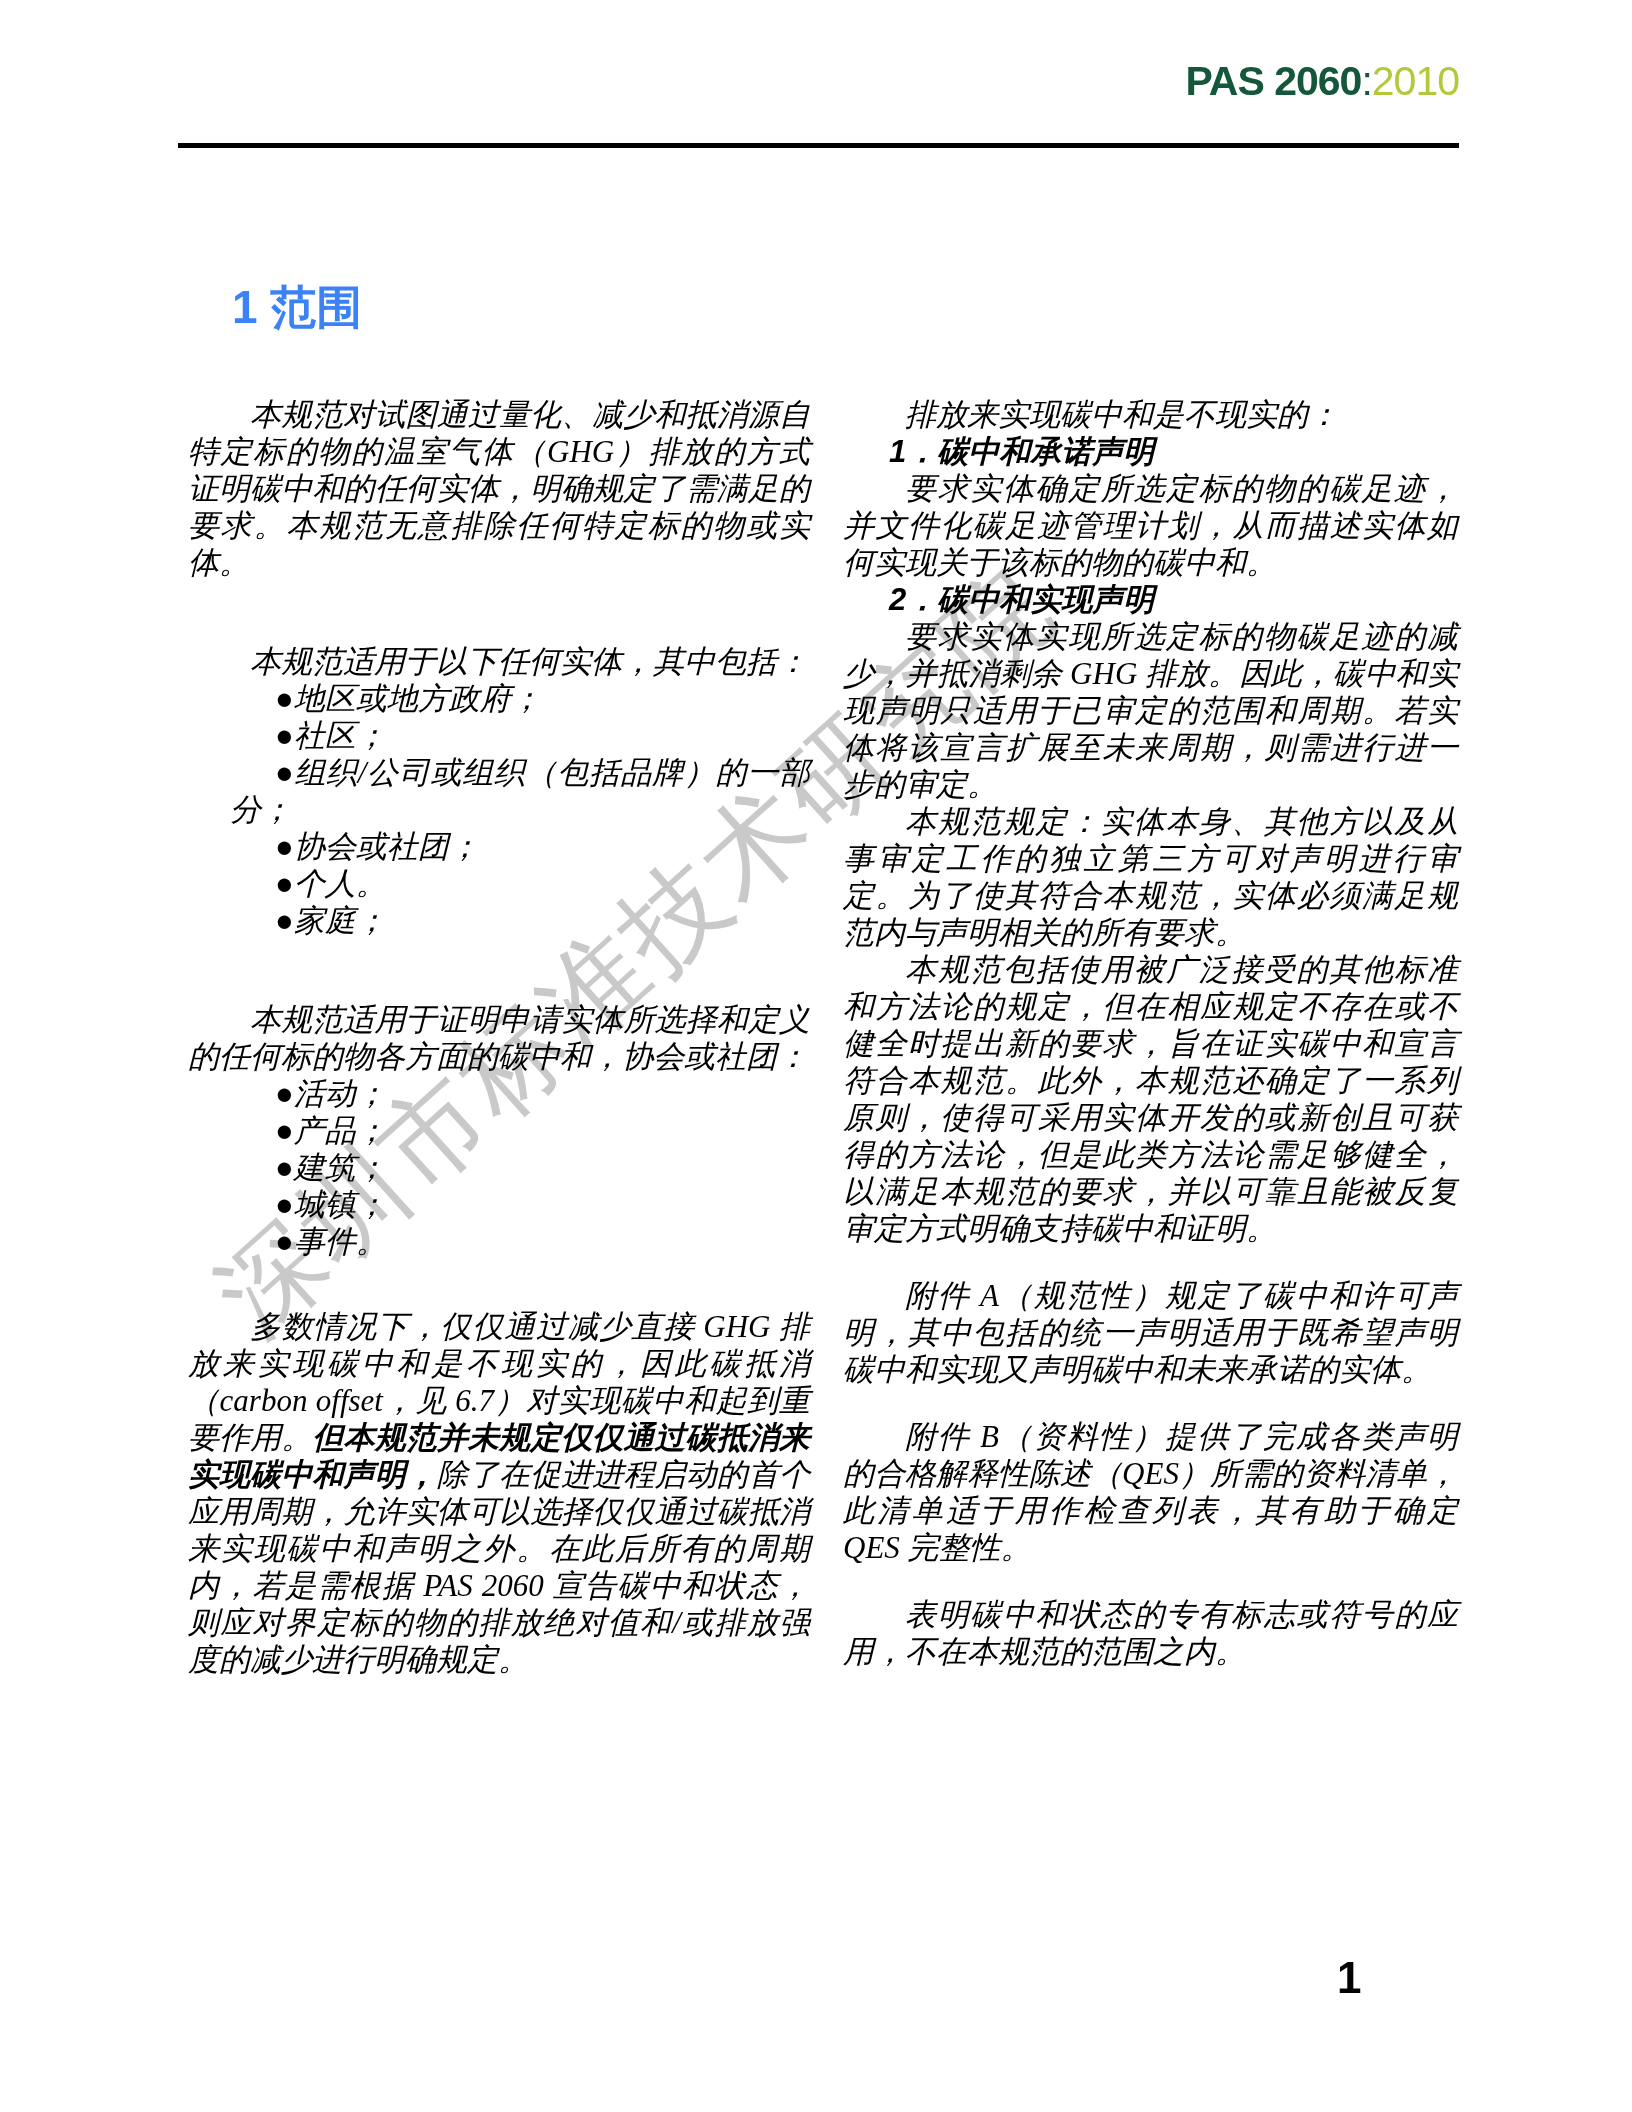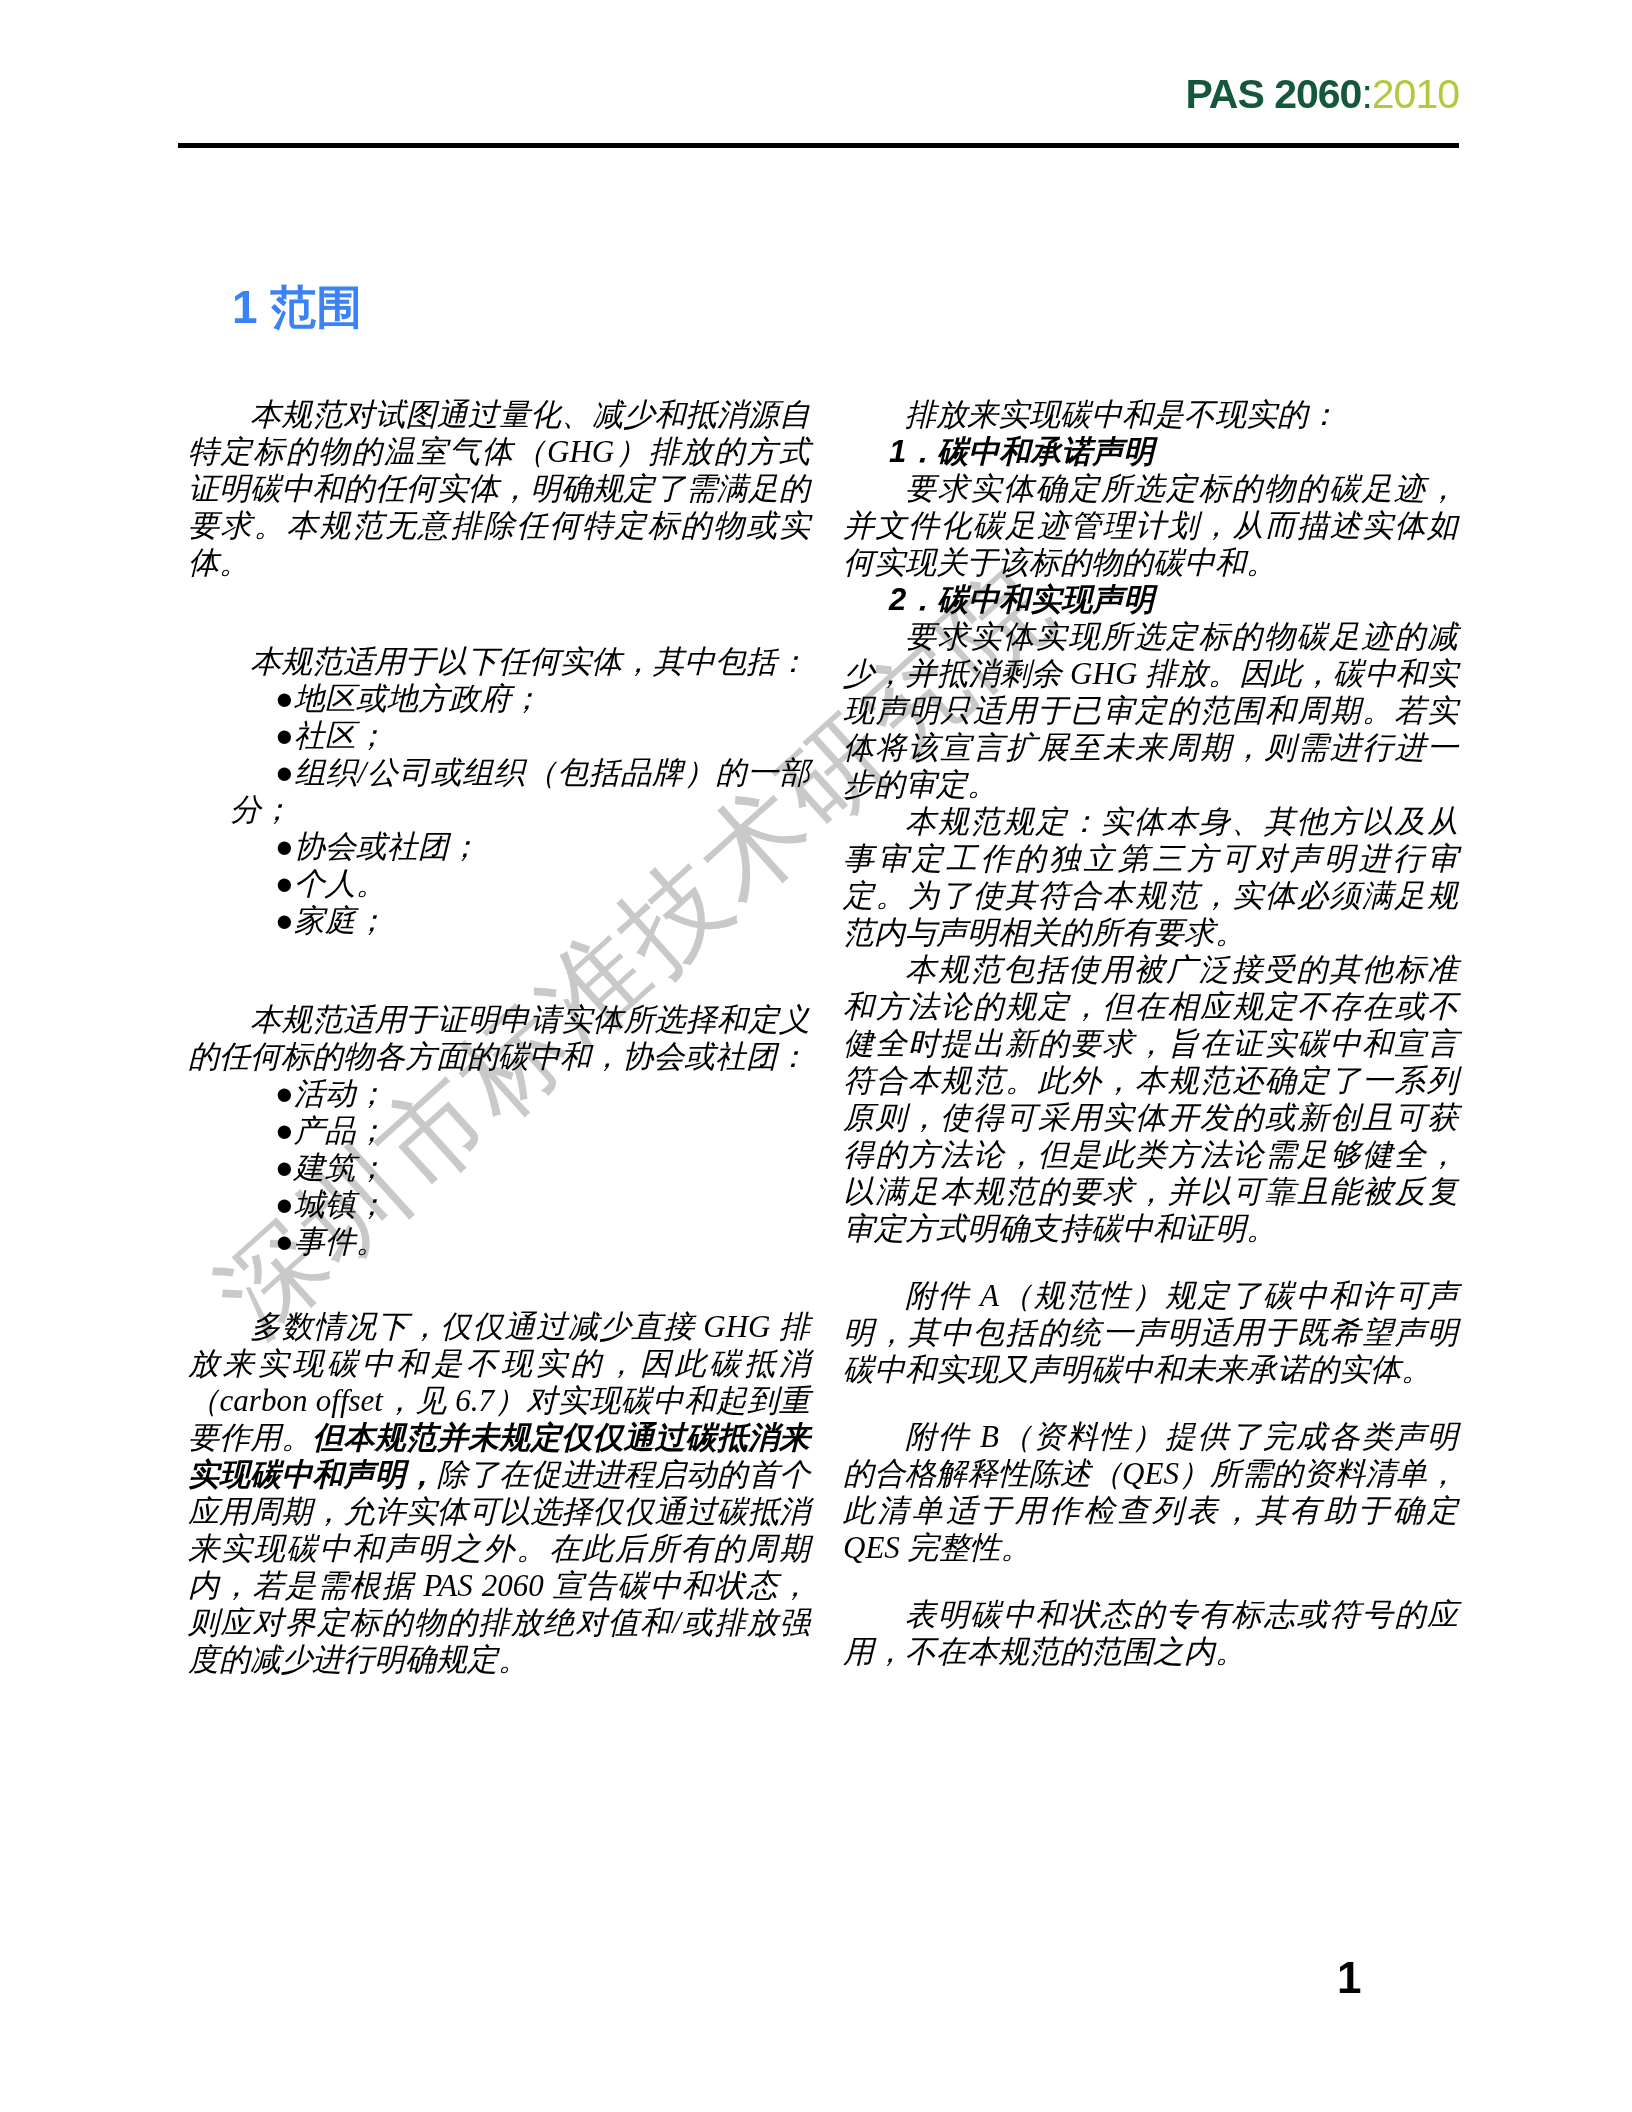--- a/index.html
+++ b/index.html
@@ -13,21 +13,21 @@
     position:absolute; left:8px; top:884px; width:1250px; height:130px;
     text-align:center; white-space:nowrap;
     font-family:"Liberation Sans","DejaVu Sans",sans-serif;
     font-size:104px; letter-spacing:4px; color:#c9c9c9;
     transform:rotate(-42deg); transform-origin:center center;
     z-index:0; user-select:none;
   }
 
   
   .doc-header {
-    position:absolute; top:72px; right:173px; z-index:1;
+    position:absolute; top:59px; right:173px; z-index:1;
     font-family:"Liberation Sans","DejaVu Sans",sans-serif;
     font-size:41px; line-height:44px; letter-spacing:-1px;
   }
   .t-main { color:#14573a; font-weight:700; }
   .t-sep  { color:#14573a; font-weight:400; }
   .t-year { color:#b4c83d; font-weight:400; }
 
   .rule { position:absolute; left:178px; top:143px; width:1281px; height:5px; background:#000; z-index:1; }
 
   .section-title {

